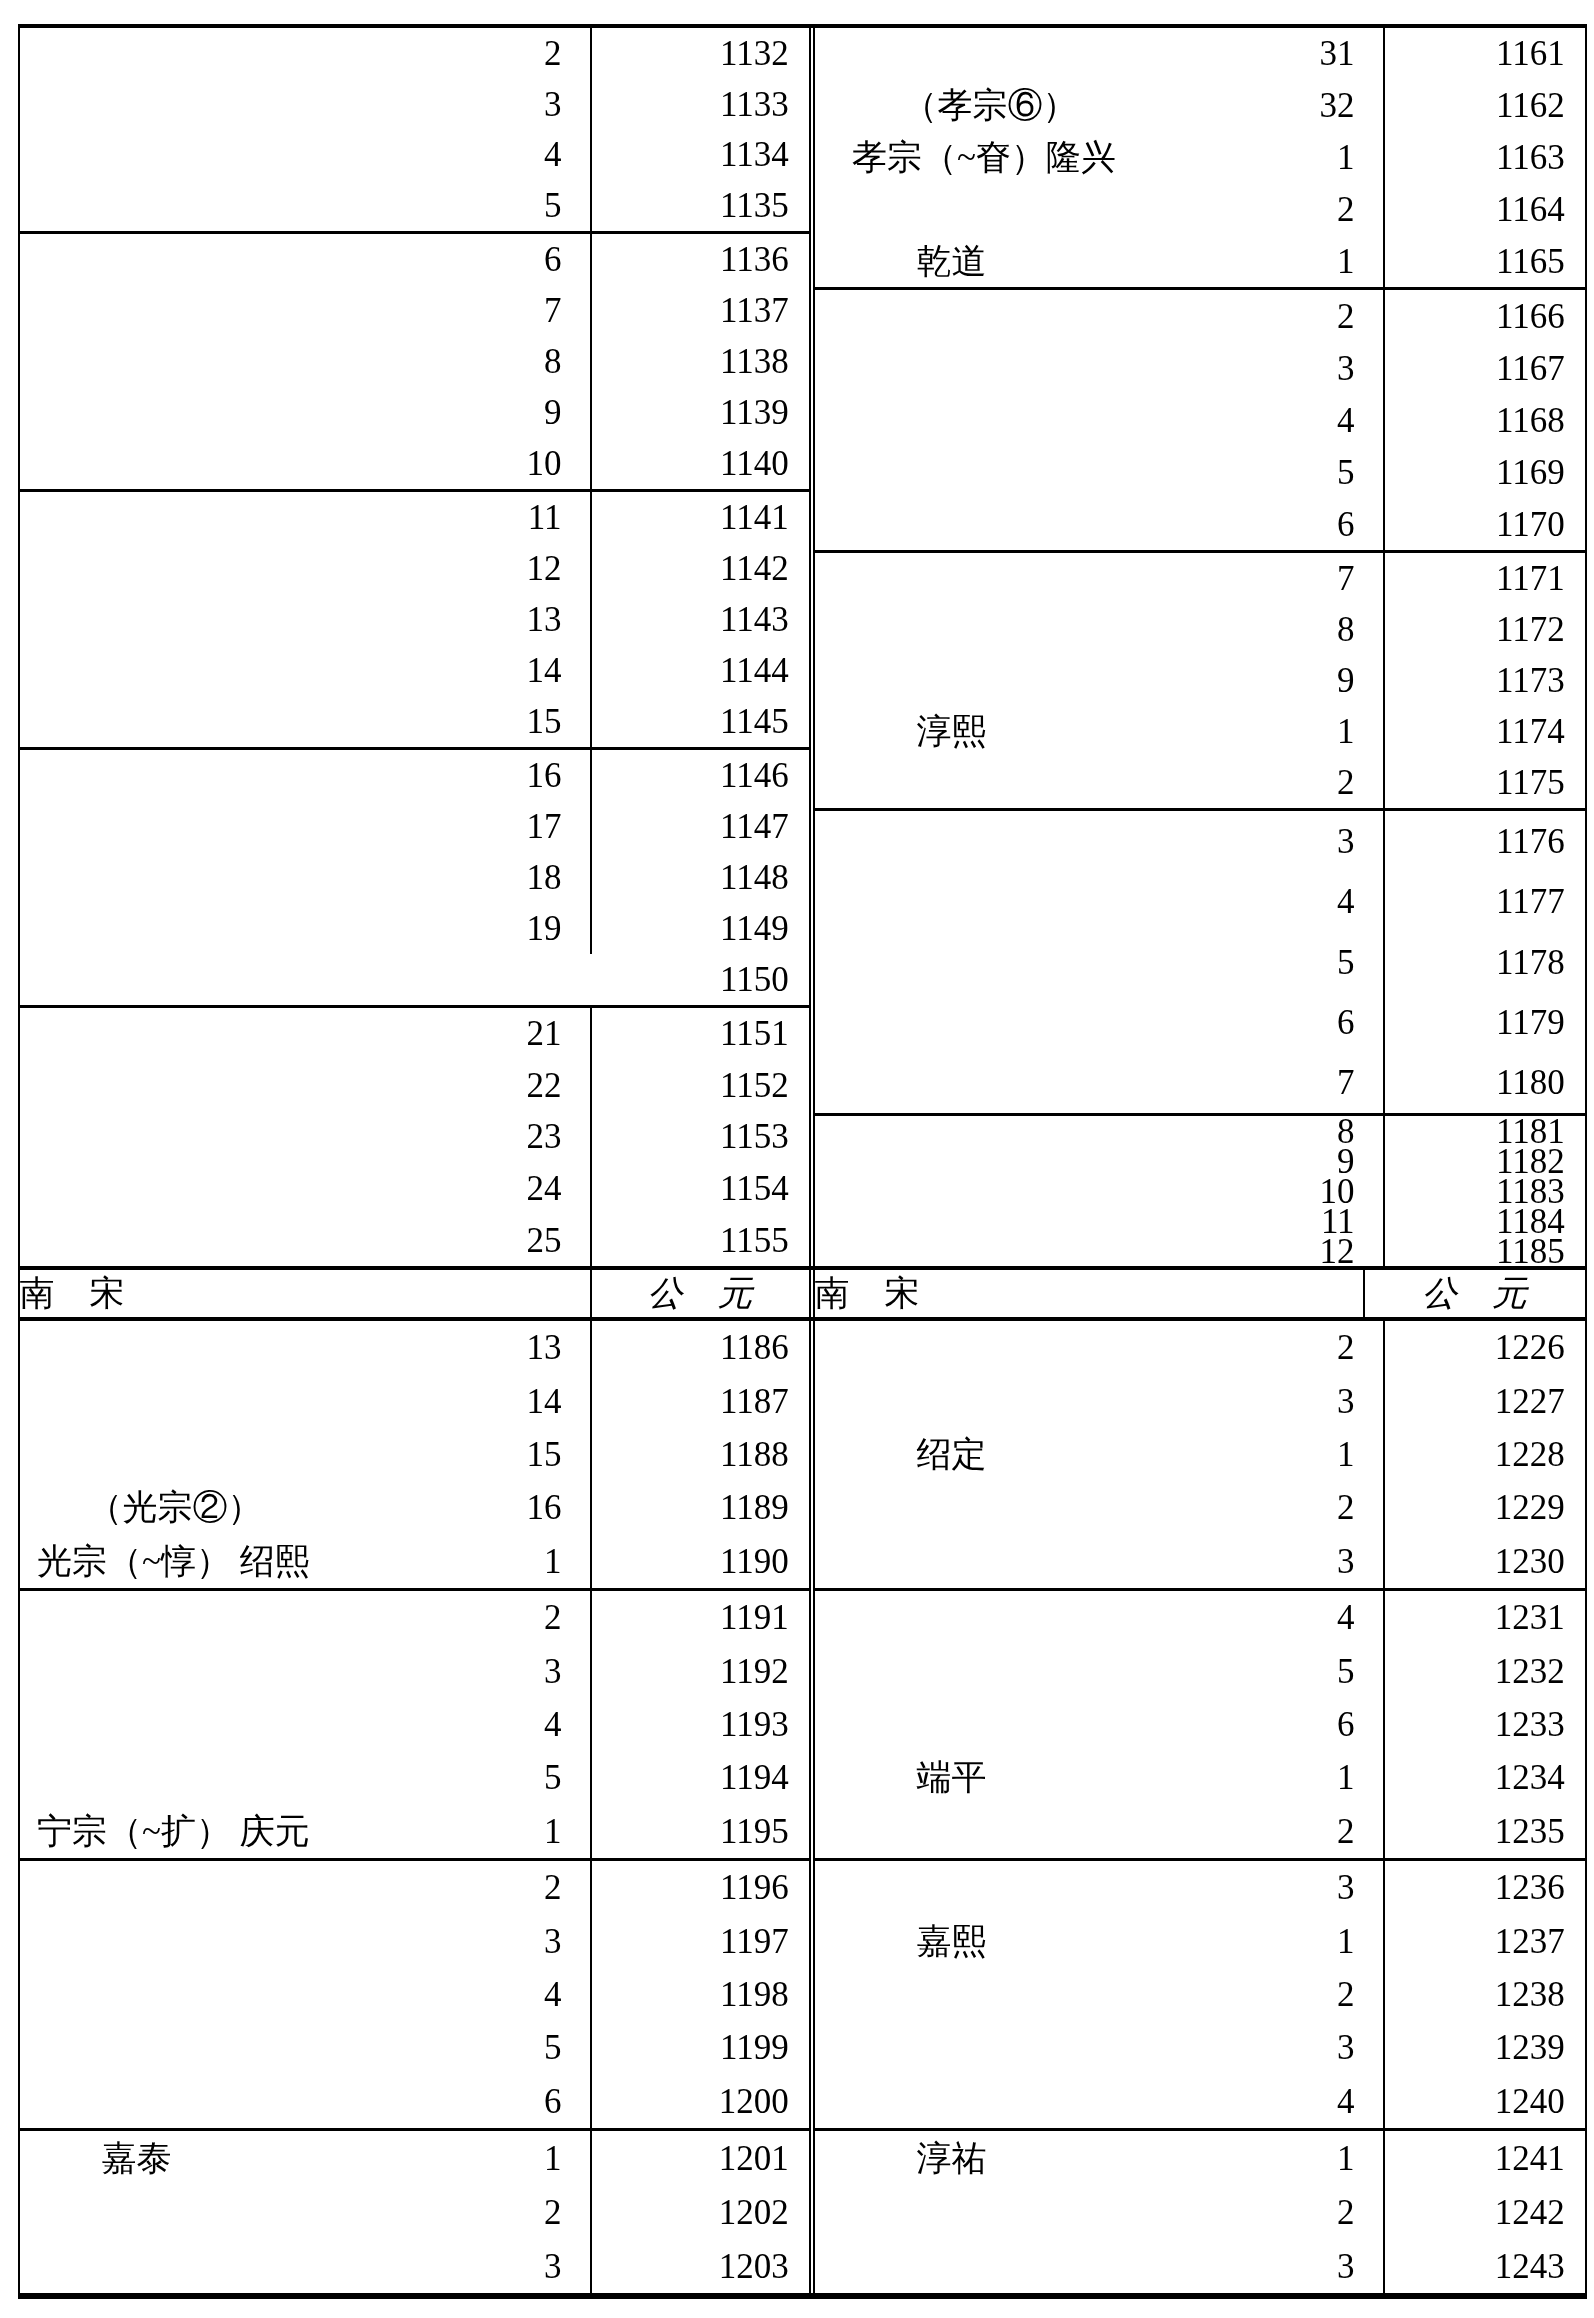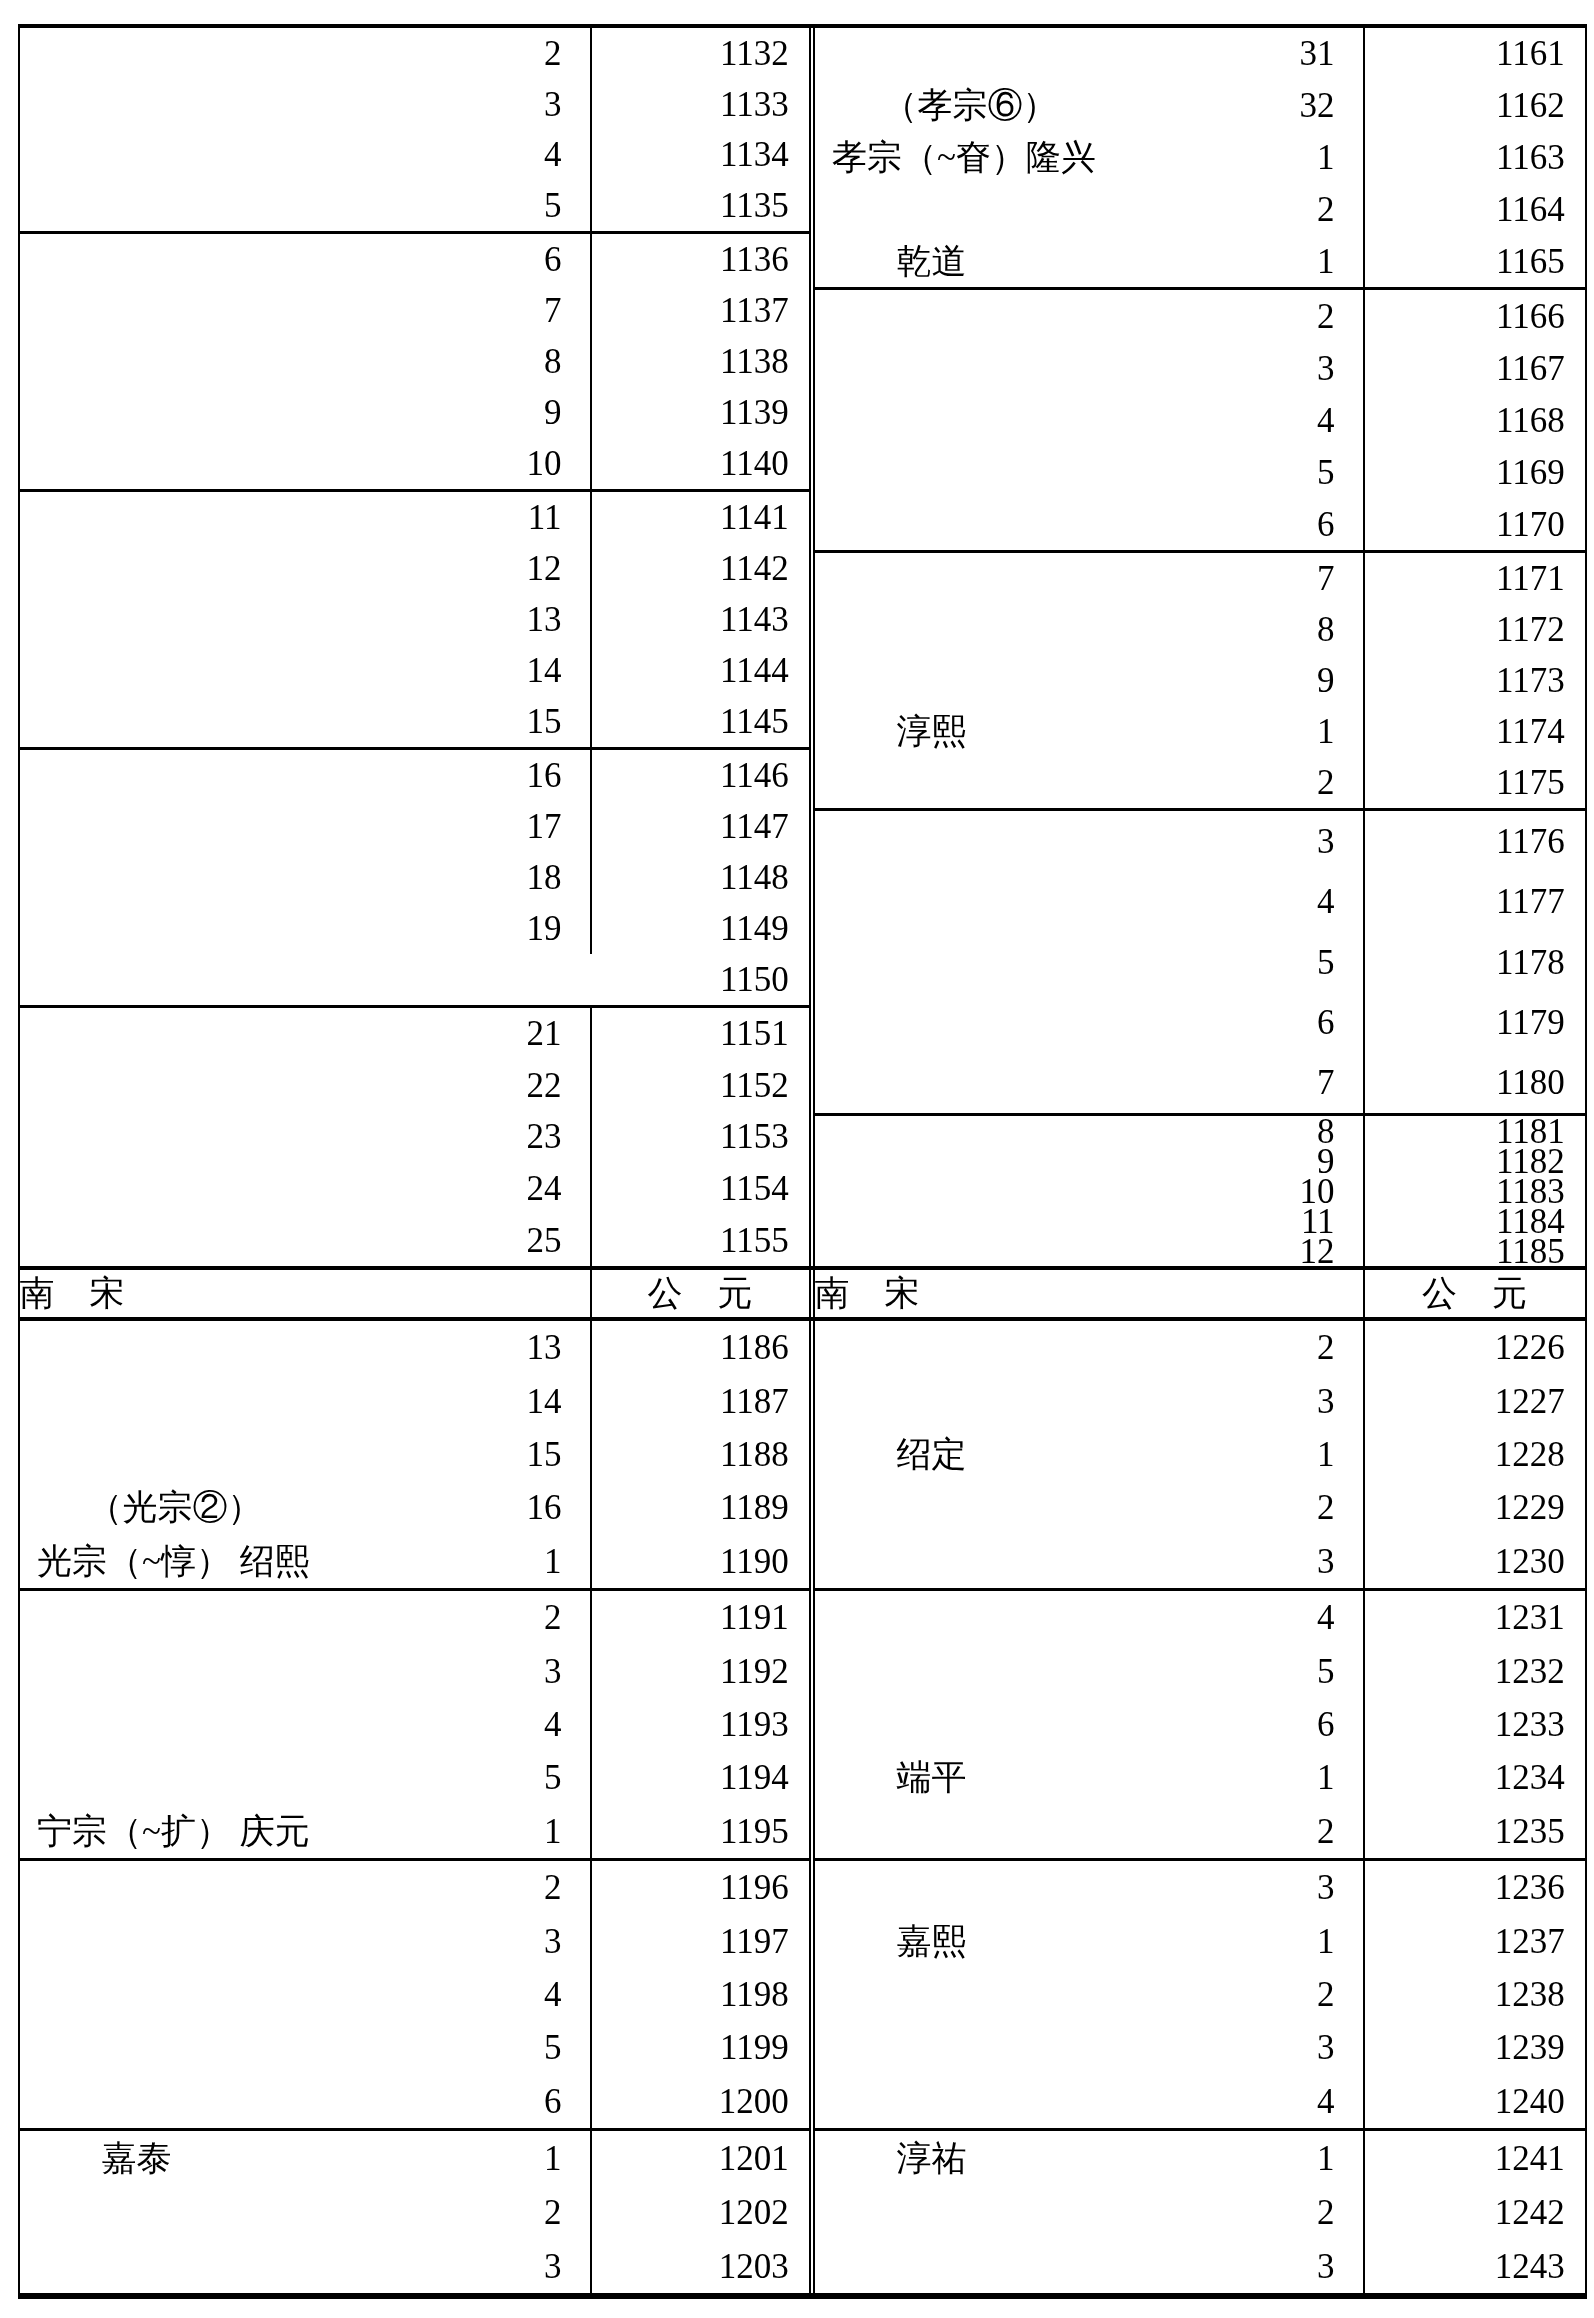--- a/index.html
+++ b/index.html
@@ -14,35 +14,35 @@
   .group{display:flex;flex-direction:column;box-sizing:border-box;min-width:0;}
   .group.gl{width:791px;border-right:2.8px solid #000;}
   .group.gr{flex:1;border-left:2.8px solid #000;}
   .vgap{width:2.1px;flex:none;}
   .section{display:flex;flex-direction:column;box-sizing:border-box;border-bottom:3.5px solid #000;flex:none;}
   .section:last-child{border-bottom:none;flex:1;}
   .row{flex:1;display:flex;align-items:center;min-height:0;}
   .era-cell{display:flex;justify-content:space-between;align-items:center;box-sizing:border-box;
         height:100%;border-right:2.1px solid #000;padding-right:28px;}
   .gl .era-cell{width:572px;}
-  .gr .era-cell{width:550px;}
+  .gr .era-cell{width:550px;margin-left:20px;}
   .year-cell{flex:1;text-align:right;padding-right:19.7px;font-size:35px;line-height:1;}
   .num{font-size:35px;line-height:1;}
   .era-label{font-size:35px;line-height:1;white-space:pre;padding-left:17.5px;}
   .era-label.short{padding-left:82px;}
   .era-label.paren{padding-left:68px;}
   .header-row{flex:none;display:flex;height:55px;box-sizing:border-box;
         border-top:4.9px solid #000;border-bottom:4.9px solid #000;}
   .h-group{display:flex;box-sizing:border-box;min-width:0;}
   .h-group.gl{width:791px;border-right:2.8px solid #000;}
   .h-group.gr{flex:1;border-left:2.8px solid #000;}
   .h-era{box-sizing:border-box;border-right:2.1px solid #000;display:flex;align-items:center;}
   .h-group.gl .h-era{width:572px;}
   .h-group.gr .h-era{width:550px;}
-  .h-year{flex:1;display:flex;align-items:center;justify-content:center;}
+  .h-year{flex:1;display:flex;align-items:center;justify-content:center;font-style:italic;}
   .h-label{font-size:35px;line-height:1;white-space:pre;}
 </style>
 </head>
 <body>
 
 <div id="page">
   <div id="chron-table">
 
     <div class="half top">
       <div class="group gl" id="grp-top-left">

